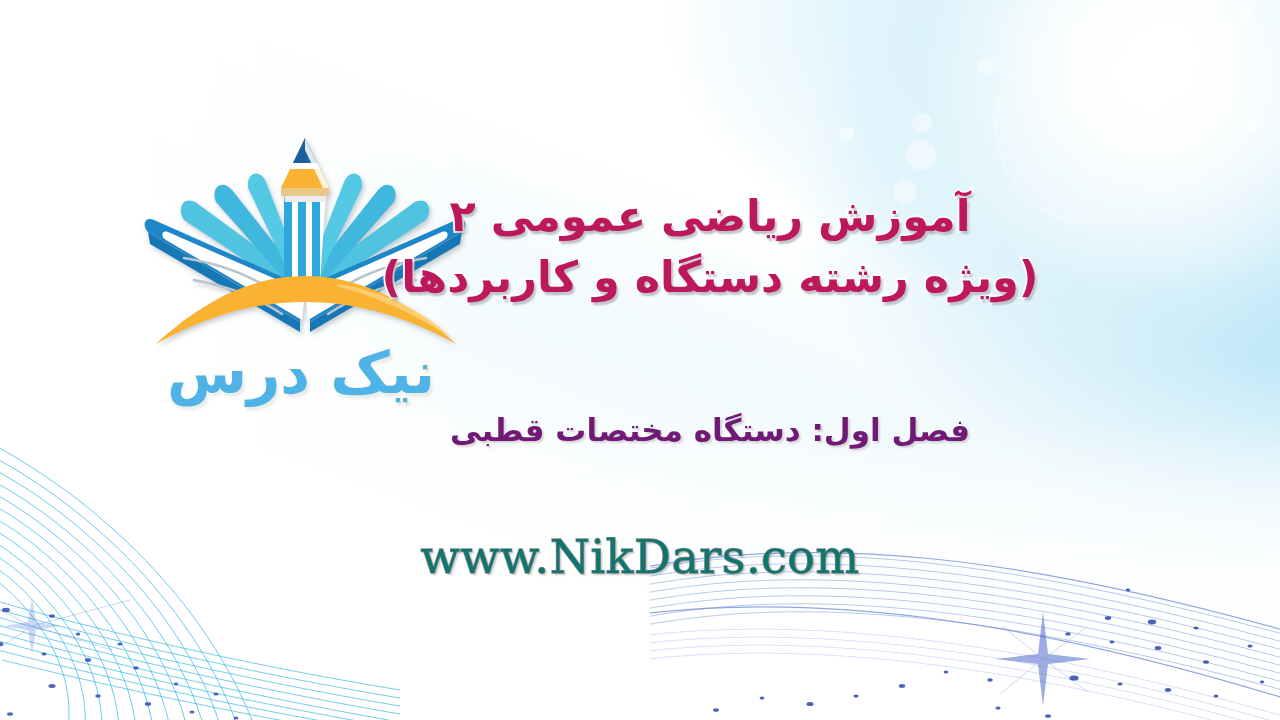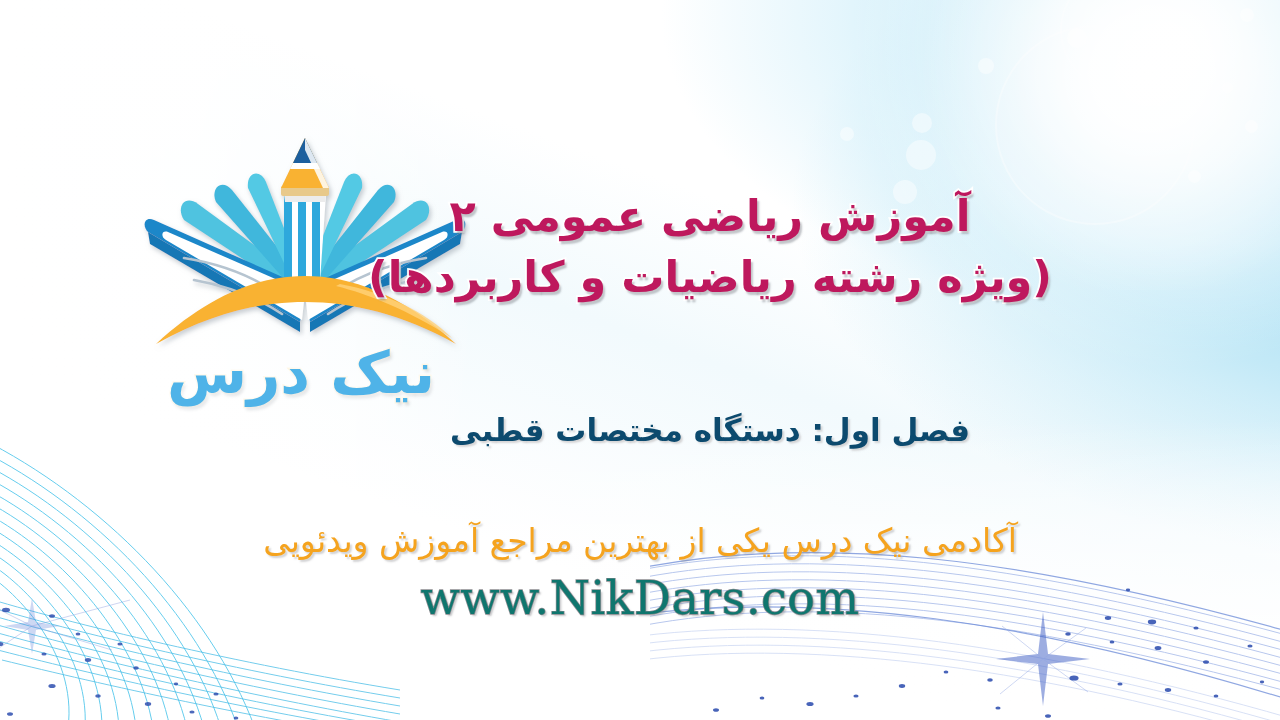--- a/index.html
+++ b/index.html
@@ -136,21 +136,21 @@
   .chapter {
     position: absolute;
     right: 60px;
     top: 412px;
     width: 1020px;
     text-align: center;
     direction: rtl;
     font-family: "DejaVu Sans", "Liberation Sans", sans-serif;
     font-size: 31px;
     font-weight: 700;
-    color: #0c4a6e;
+    color: #701a75;
     letter-spacing: 1.5px;
     text-shadow: 2px 2px 2px rgba(150,140,140,0.35);
     white-space: nowrap;
   }
 
   
   .footer {
     position: absolute;
     left: 0;
     right: 0;
@@ -370,23 +370,22 @@
         <path d="M16,212 C70,162 120,144 165,144 C210,144 262,162 316,212 C262,182 212,170 165,170 C118,170 70,182 16,212 Z" fill="#F9B233"></path>
         <path d="M200,152 C244,160 286,180 312,206 C268,178 228,162 196,154 Z" fill="#FFD27A" opacity="0.8"></path>
       </g>
     </svg>
 
     <div class="logo-word">نیک درس</div>
   </div>
 
   <div class="headings">
     <div class="title-line">آموزش ریاضی عمومی ۲</div>
-    <div class="title-line">(ویژه رشته ریاضیات و کاربردها)</div>
+    <div class="title-line">(ویژه رشته دستگاه و کاربردها)</div>
   </div>
 
   <div class="chapter">فصل اول: دستگاه مختصات قطبی</div>
 
   <div class="footer">
-    <div class="tagline">آکادمی نیک درس یکی از بهترین مراجع آموزش ویدئویی</div>
     <div class="site-url">www.NikDars.com</div>
   </div>
 
 </div>
 
 </body></html>

